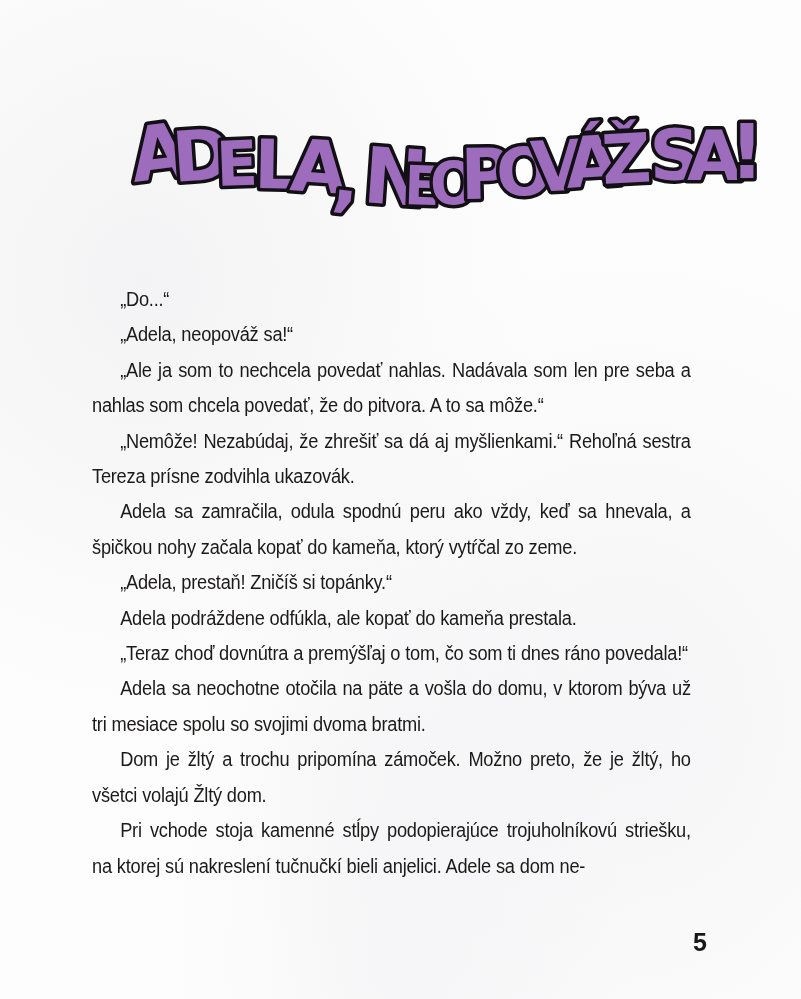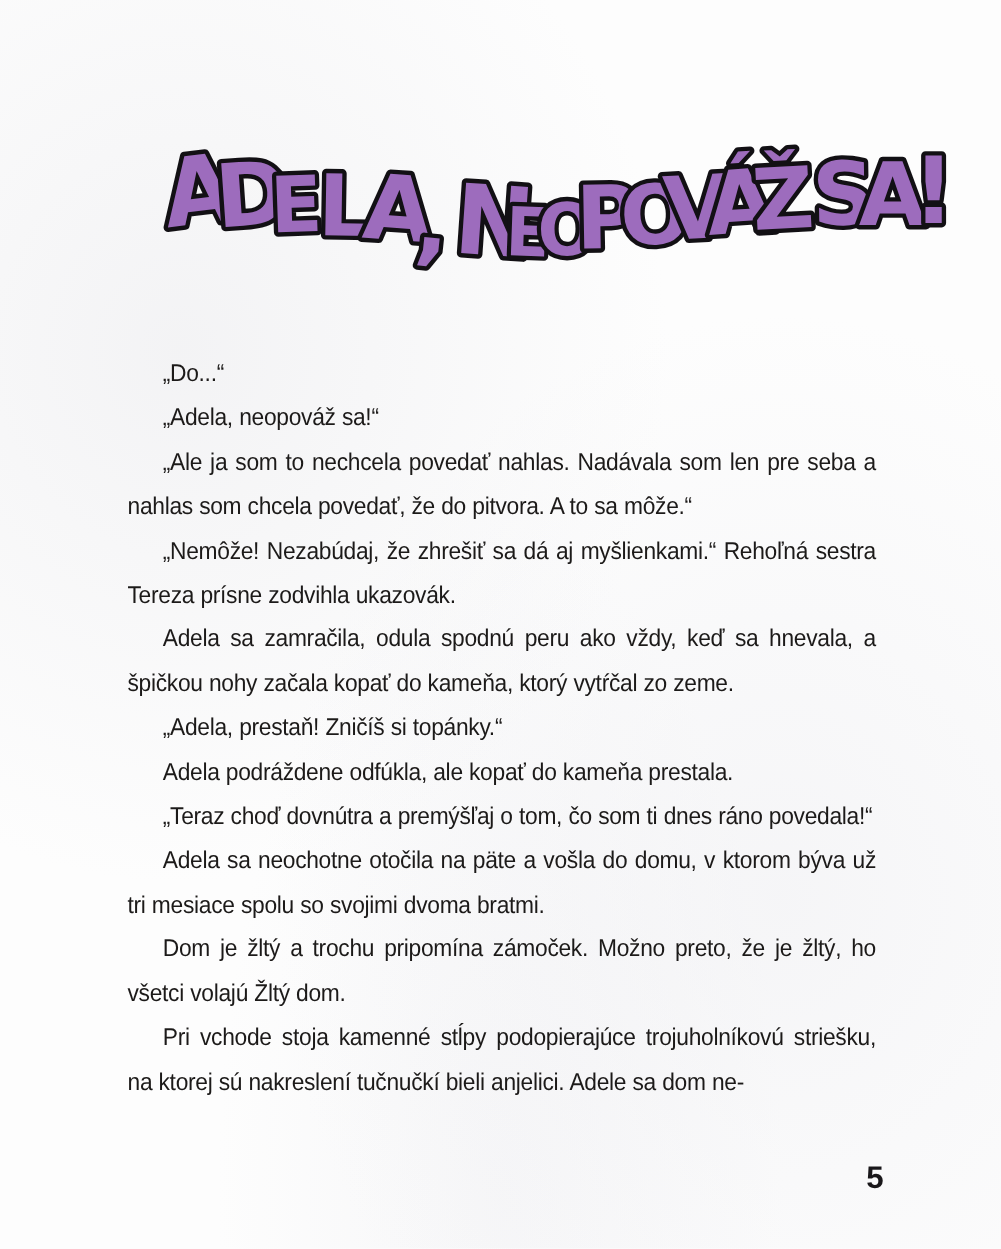--- a/index.html
+++ b/index.html
@@ -45,21 +45,21 @@
     fill: #9d6cbd;
     stroke: #121014;
     stroke-width: 7;
     paint-order: stroke fill;
     stroke-linejoin: round;
   }
 
   
   .textblock {
     position: absolute;
-    left: 102px;
+    left: 92px;
     top: 282px;
     width: 599px;
   }
   .para {
     margin: 0;
     font-family: "Liberation Sans", sans-serif;
     font-size: 19.4px;
     line-height: 35.4px;
     color: #1c1a19;
     text-align: justify;

